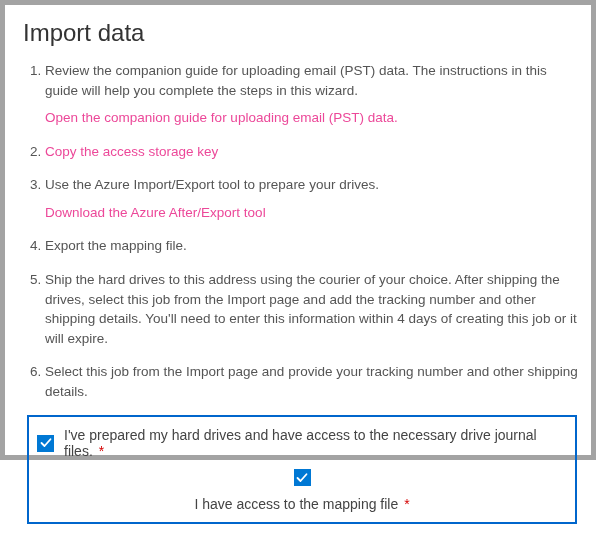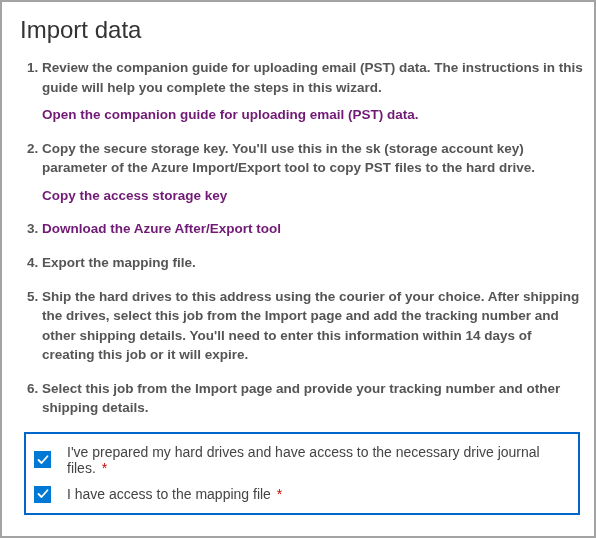--- a/index.html
+++ b/index.html
@@ -8,63 +8,62 @@
     width: 596px;
     height: 538px;
     background: #ffffff;
     font-family: "Segoe UI", Arial, sans-serif;
     color: #333333;
     box-sizing: border-box;
   }
   *, *::before, *::after { box-sizing: inherit; }
   .page {
     width: 596px;
-    height: 538px;
-    border: 2px solid #a3a3a3;
+    height: 460px;
+    border: 5px solid #a3a3a3;
     padding: 12px 10px 16px 18px;
     position: relative;
   }
   .title {
     font-size: 24px;
     font-weight: 400;
     color: #333;
     margin: 2px 0 14px 0;
   }
   ol.steps {
     margin: 0;
     padding-left: 22px;
     font-size: 13.5px;
     line-height: 1.45;
     color: #555;
   }
   ol.steps > li {
     margin-bottom: 14px;
-    font-weight: bold;
   }
   .link {
     display: block;
     margin-top: 8px;
-    color: #701a75;
+    color: #ec4899;
     cursor: pointer;
     font-size: 13.5px;
   }
   .highlight-box {
     border: 2px solid #0066cc;
     margin: 2px 4px 14px 4px;
     padding: 10px 8px 8px 8px;
   }
   .chk-row {
     display: flex;
     align-items: center;
     font-size: 14px;
     color: #444;
     margin-bottom: 10px;
-    gap: 16px;
+    gap: 10px;
   }
-  .chk-row:last-child { margin-bottom: 2px; }
+  .chk-row:last-child { margin-bottom: 2px; flex-direction: column; }
   .chk {
     width: 17px;
     height: 17px;
     background: #0078d4;
     border: 1px solid #0078d4;
     display: flex;
     align-items: center;
     justify-content: center;
     flex: 0 0 17px;
     cursor: pointer;
@@ -78,31 +77,31 @@
 <div class="page">
 
   <div class="title">Import data</div>
 
   <ol class="steps">
     <li>
       <span>Review the companion guide for uploading email (PST) data. The instructions in this guide will help you complete the steps in this wizard.</span>
       <span class="link">Open the companion guide for uploading email (PST) data.</span>
     </li>
     <li>
-      <span>Copy the secure storage key. You'll use this in the sk (storage account key) parameter of the Azure Import/Export tool to copy PST files to the hard drive.</span>
       <span class="link">Copy the access storage key</span>
     </li>
     <li>
+      <span>Use the Azure Import/Export tool to prepare your drives.</span>
       <span class="link">Download the Azure After/Export tool</span>
     </li>
     <li>
       <span>Export the mapping file.</span>
     </li>
     <li>
-      <span>Ship the hard drives to this address using the courier of your choice. After shipping the drives, select this job from the Import page and add the tracking number and other shipping details. You'll need to enter this information within 14 days of creating this job or it will expire.</span>
+      <span>Ship the hard drives to this address using the courier of your choice. After shipping the drives, select this job from the Import page and add the tracking number and other shipping details. You'll need to enter this information within 4 days of creating this job or it will expire.</span>
     </li>
     <li>
       <span>Select this job from the Import page and provide your tracking number and other shipping details.</span>
     </li>
   </ol>
 
   <div class="highlight-box">
     <div class="chk-row">
       <div class="chk">
         <svg viewBox="0 0 16 16">

